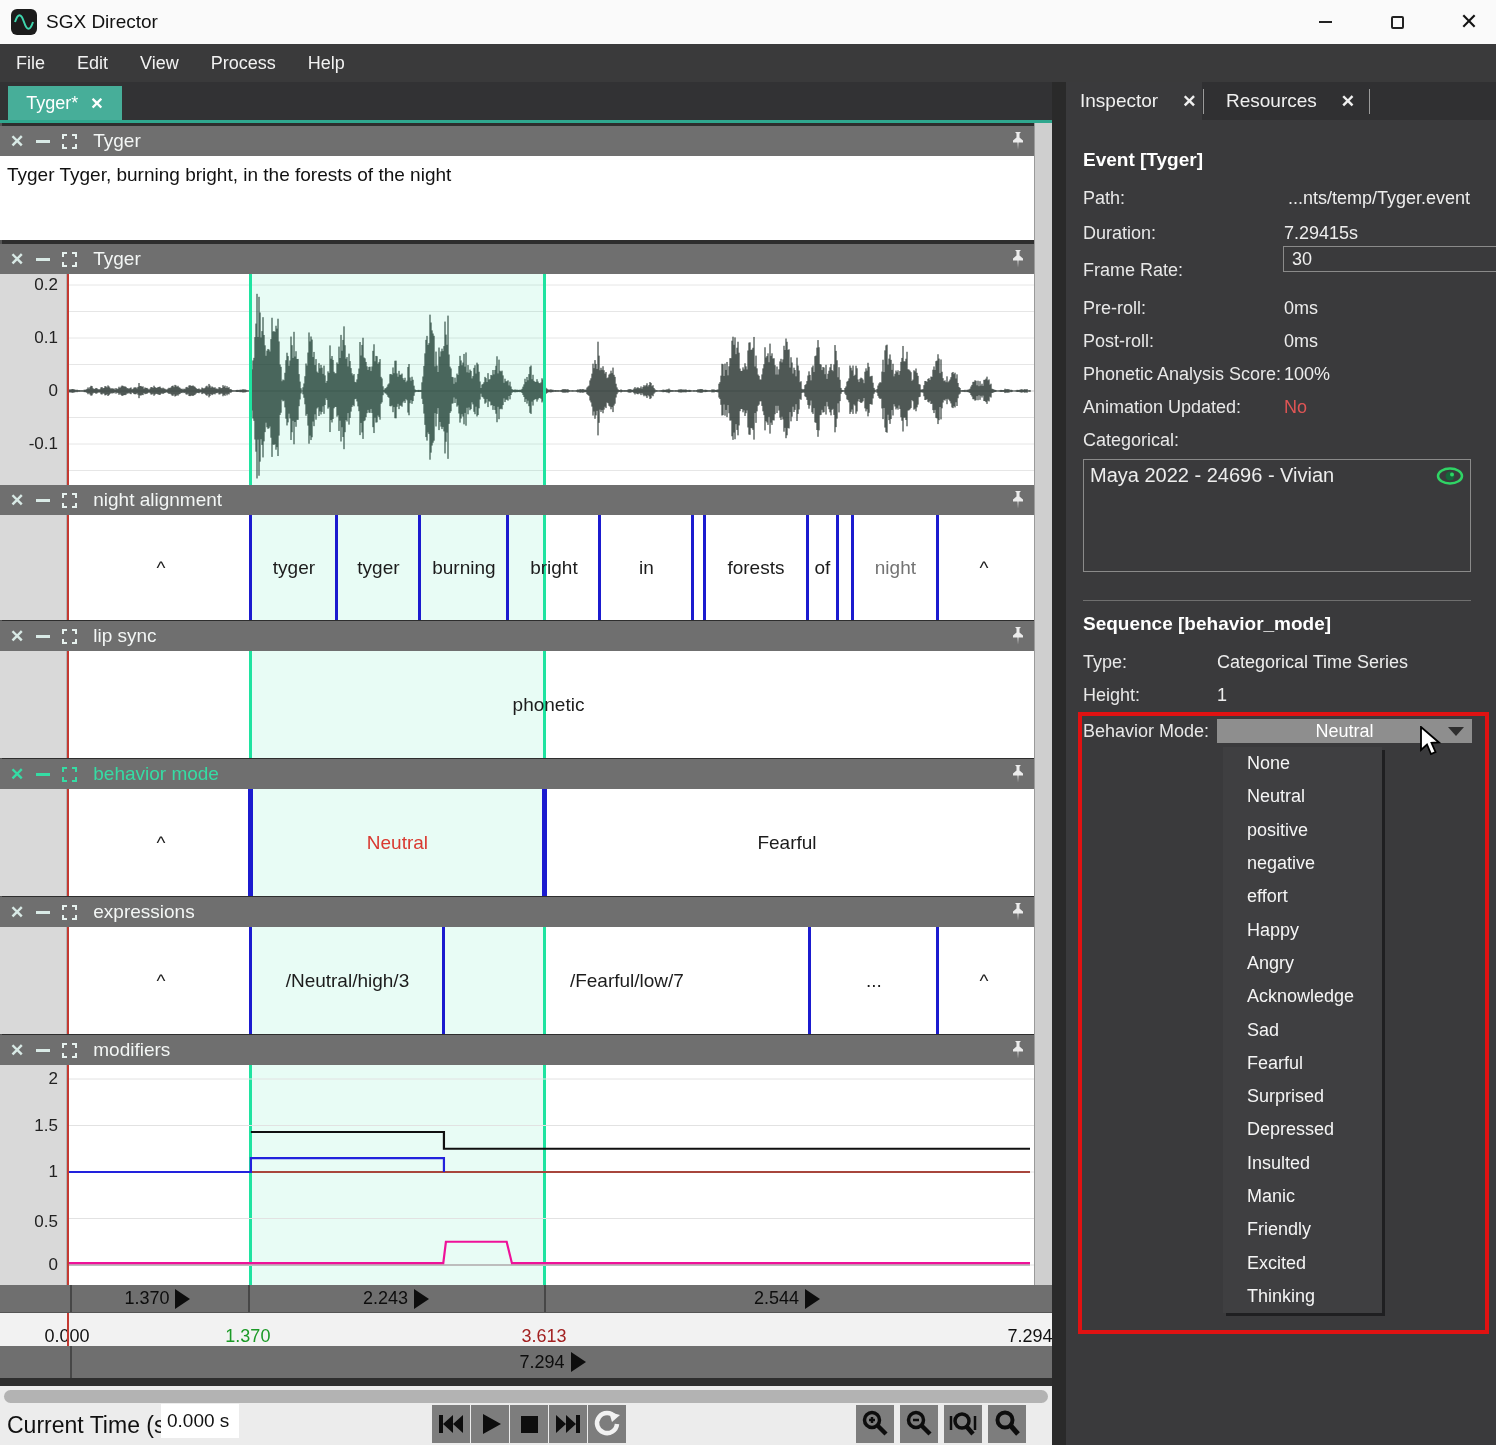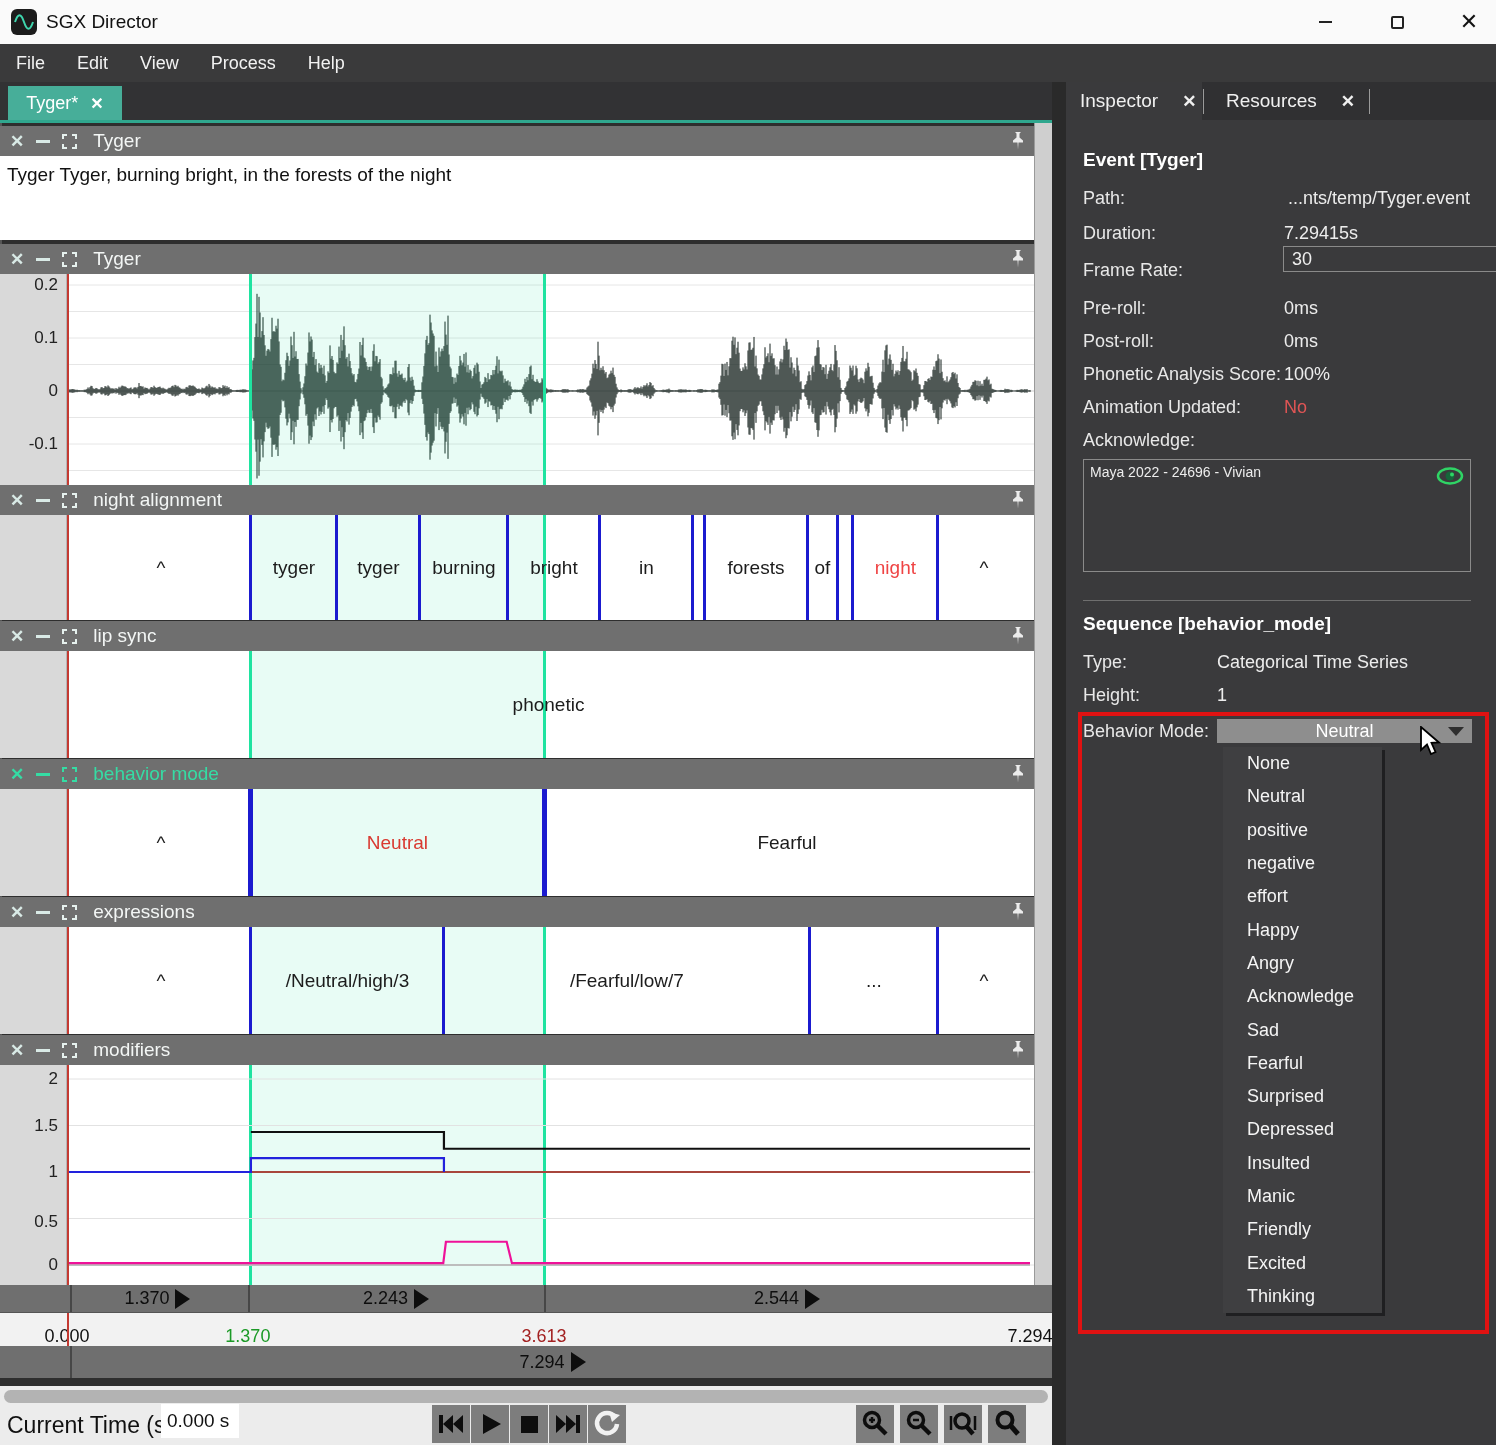--- a/index.html
+++ b/index.html
@@ -71,21 +71,21 @@
   #side-tabbar{position:absolute;left:0;top:0;width:430px;height:38px;background:#303032;}
   .side-tab{position:absolute;top:0;height:38px;display:flex;align-items:center;gap:24px;color:#f0f0f0;font-size:19px;padding:0 14px;}
   .side-tab .x{font-size:17px;font-weight:bold;}
   .side-sep{position:absolute;top:7px;width:1px;height:25px;background:#9a9a9a;}
   .insp-label{position:absolute;left:17px;font-size:18px;color:#e8e8e8;line-height:22px;}
   .insp-value{position:absolute;font-size:18px;color:#ededed;line-height:22px;}
   .insp-section{position:absolute;left:17px;font-size:19px;font-weight:bold;color:#fff;line-height:22px;}
   #framerate-input{position:absolute;left:217px;top:257px;width:253px;height:26px;border:1px solid #8a8a8a;color:#eee;
                    font-size:18px;display:flex;align-items:center;padding-left:8px;}
   #viz-box{position:absolute;left:17px;top:459px;width:388px;height:113px;border:1px solid #8a8a8a;}
-  #viz-item{position:absolute;left:6px;top:4px;font-size:14px;color:#ededed;}
+  #viz-item{position:absolute;left:6px;top:4px;font-size:20px;color:#ededed;}
   #viz-eye{position:absolute;right:6px;top:6px;}
   #insp-sep{position:absolute;left:17px;top:600px;width:388px;height:1px;background:#6f6f6f;}
   #combo{position:absolute;left:151px;top:637px;width:255px;height:24px;background:#8e8e8e;display:flex;align-items:center;justify-content:center;}
   #combo-text{color:#fff;font-size:18px;}
   #combo-arrow{position:absolute;right:8px;top:8px;width:0;height:0;border-left:8px solid transparent;border-right:8px solid transparent;border-top:9px solid #2e2e2e;}
   #dd-popup{position:absolute;left:157px;top:665px;width:159px;height:566px;background:#3f3f41;
             box-shadow:3px 3px 0 rgba(0,0,0,0.45);}
   .dd-item{height:33.3px;display:flex;align-items:center;padding-left:24px;font-size:18px;color:#f5f5f5;}
   #red-rect{position:absolute;left:12px;top:630px;width:411px;height:622px;border:4px solid #e01212;pointer-events:none;}
   #cursor{position:absolute;left:352px;top:644px;}
@@ -211,21 +211,21 @@
         <div class="seg-label" style="left: 507.968px; width: 92.0223px; color: rgb(28, 28, 28);">bright</div>
         <div class="vline" style="left: 598.49px; width: 3px; background: rgb(27, 27, 207);"></div>
         <div class="seg-label" style="left: 599.99px; width: 92.9465px; color: rgb(28, 28, 28);">in</div>
         <div class="vline" style="left: 691.437px; width: 3px; background: rgb(27, 27, 207);"></div>
         <div class="vline" style="left: 703.451px; width: 3px; background: rgb(27, 27, 207);"></div>
         <div class="seg-label" style="left: 704.951px; width: 102.056px; color: rgb(28, 28, 28);">forests</div>
         <div class="vline" style="left: 805.508px; width: 3px; background: rgb(27, 27, 207);"></div>
         <div class="seg-label" style="left: 807.008px; width: 30.8942px; color: rgb(28, 28, 28);">of</div>
         <div class="vline" style="left: 836.402px; width: 3px; background: rgb(27, 27, 207);"></div>
         <div class="vline" style="left: 851.453px; width: 3px; background: rgb(27, 27, 207);"></div>
-        <div class="seg-label" style="left: 852.953px; width: 84.8929px; color: #ef4444;">night</div>
+        <div class="seg-label" style="left: 852.953px; width: 84.8929px; color: #737373;">night</div>
         <div class="vline" style="left: 936.346px; width: 3px; background: rgb(27, 27, 207);"></div>
         <div class="seg-label" style="left: 937.846px; width: 92.1544px; color: rgb(28, 28, 28);">^</div>
         <div class="vline" style="left: 66.5px; width: 2px; background: rgb(196, 58, 50);"></div>
       </div>
       <div class="panel-header" style="top: 498px;">
         <span class="ph-icon">✕</span>
         <div class="ph-dash"></div>
         <div class="ph-corners">
           <i></i>
           <i></i>
@@ -463,21 +463,21 @@
     <div class="insp-label" style="top:177px;">Frame Rate:</div>
     <div id="framerate-input" style="top:164px;left:217px;">30</div>
     <div class="insp-label" style="top:215px;">Pre-roll:</div>
     <div class="insp-value" style="top:215px;left:218px;">0ms</div>
     <div class="insp-label" style="top:248px;">Post-roll:</div>
     <div class="insp-value" style="top:248px;left:218px;">0ms</div>
     <div class="insp-label" style="top:281px;">Phonetic Analysis Score:</div>
     <div class="insp-value" style="top:281px;left:218px;">100%</div>
     <div class="insp-label" style="top:314px;">Animation Updated:</div>
     <div class="insp-value" style="top:314px;left:218px;color:#e05555;">No</div>
-    <div class="insp-label" style="top:347px;">Acknowledge:</div>
+    <div class="insp-label" style="top:347px;">Categorical:</div>
 
     <div id="viz-box" style="top:377px;">
       <div id="viz-item">Maya 2022 - 24696 - Vivian</div>
       <svg id="viz-eye" width="28" height="20">
         <ellipse cx="14" cy="10" rx="12" ry="7.5" stroke="#2fd465" stroke-width="2.5" fill="none"></ellipse>
         <circle cx="14" cy="10" r="4.5" fill="#15663a"></circle>
         <circle cx="16" cy="8.5" r="2" fill="#2fd465"></circle>
       </svg>
     </div>
 

